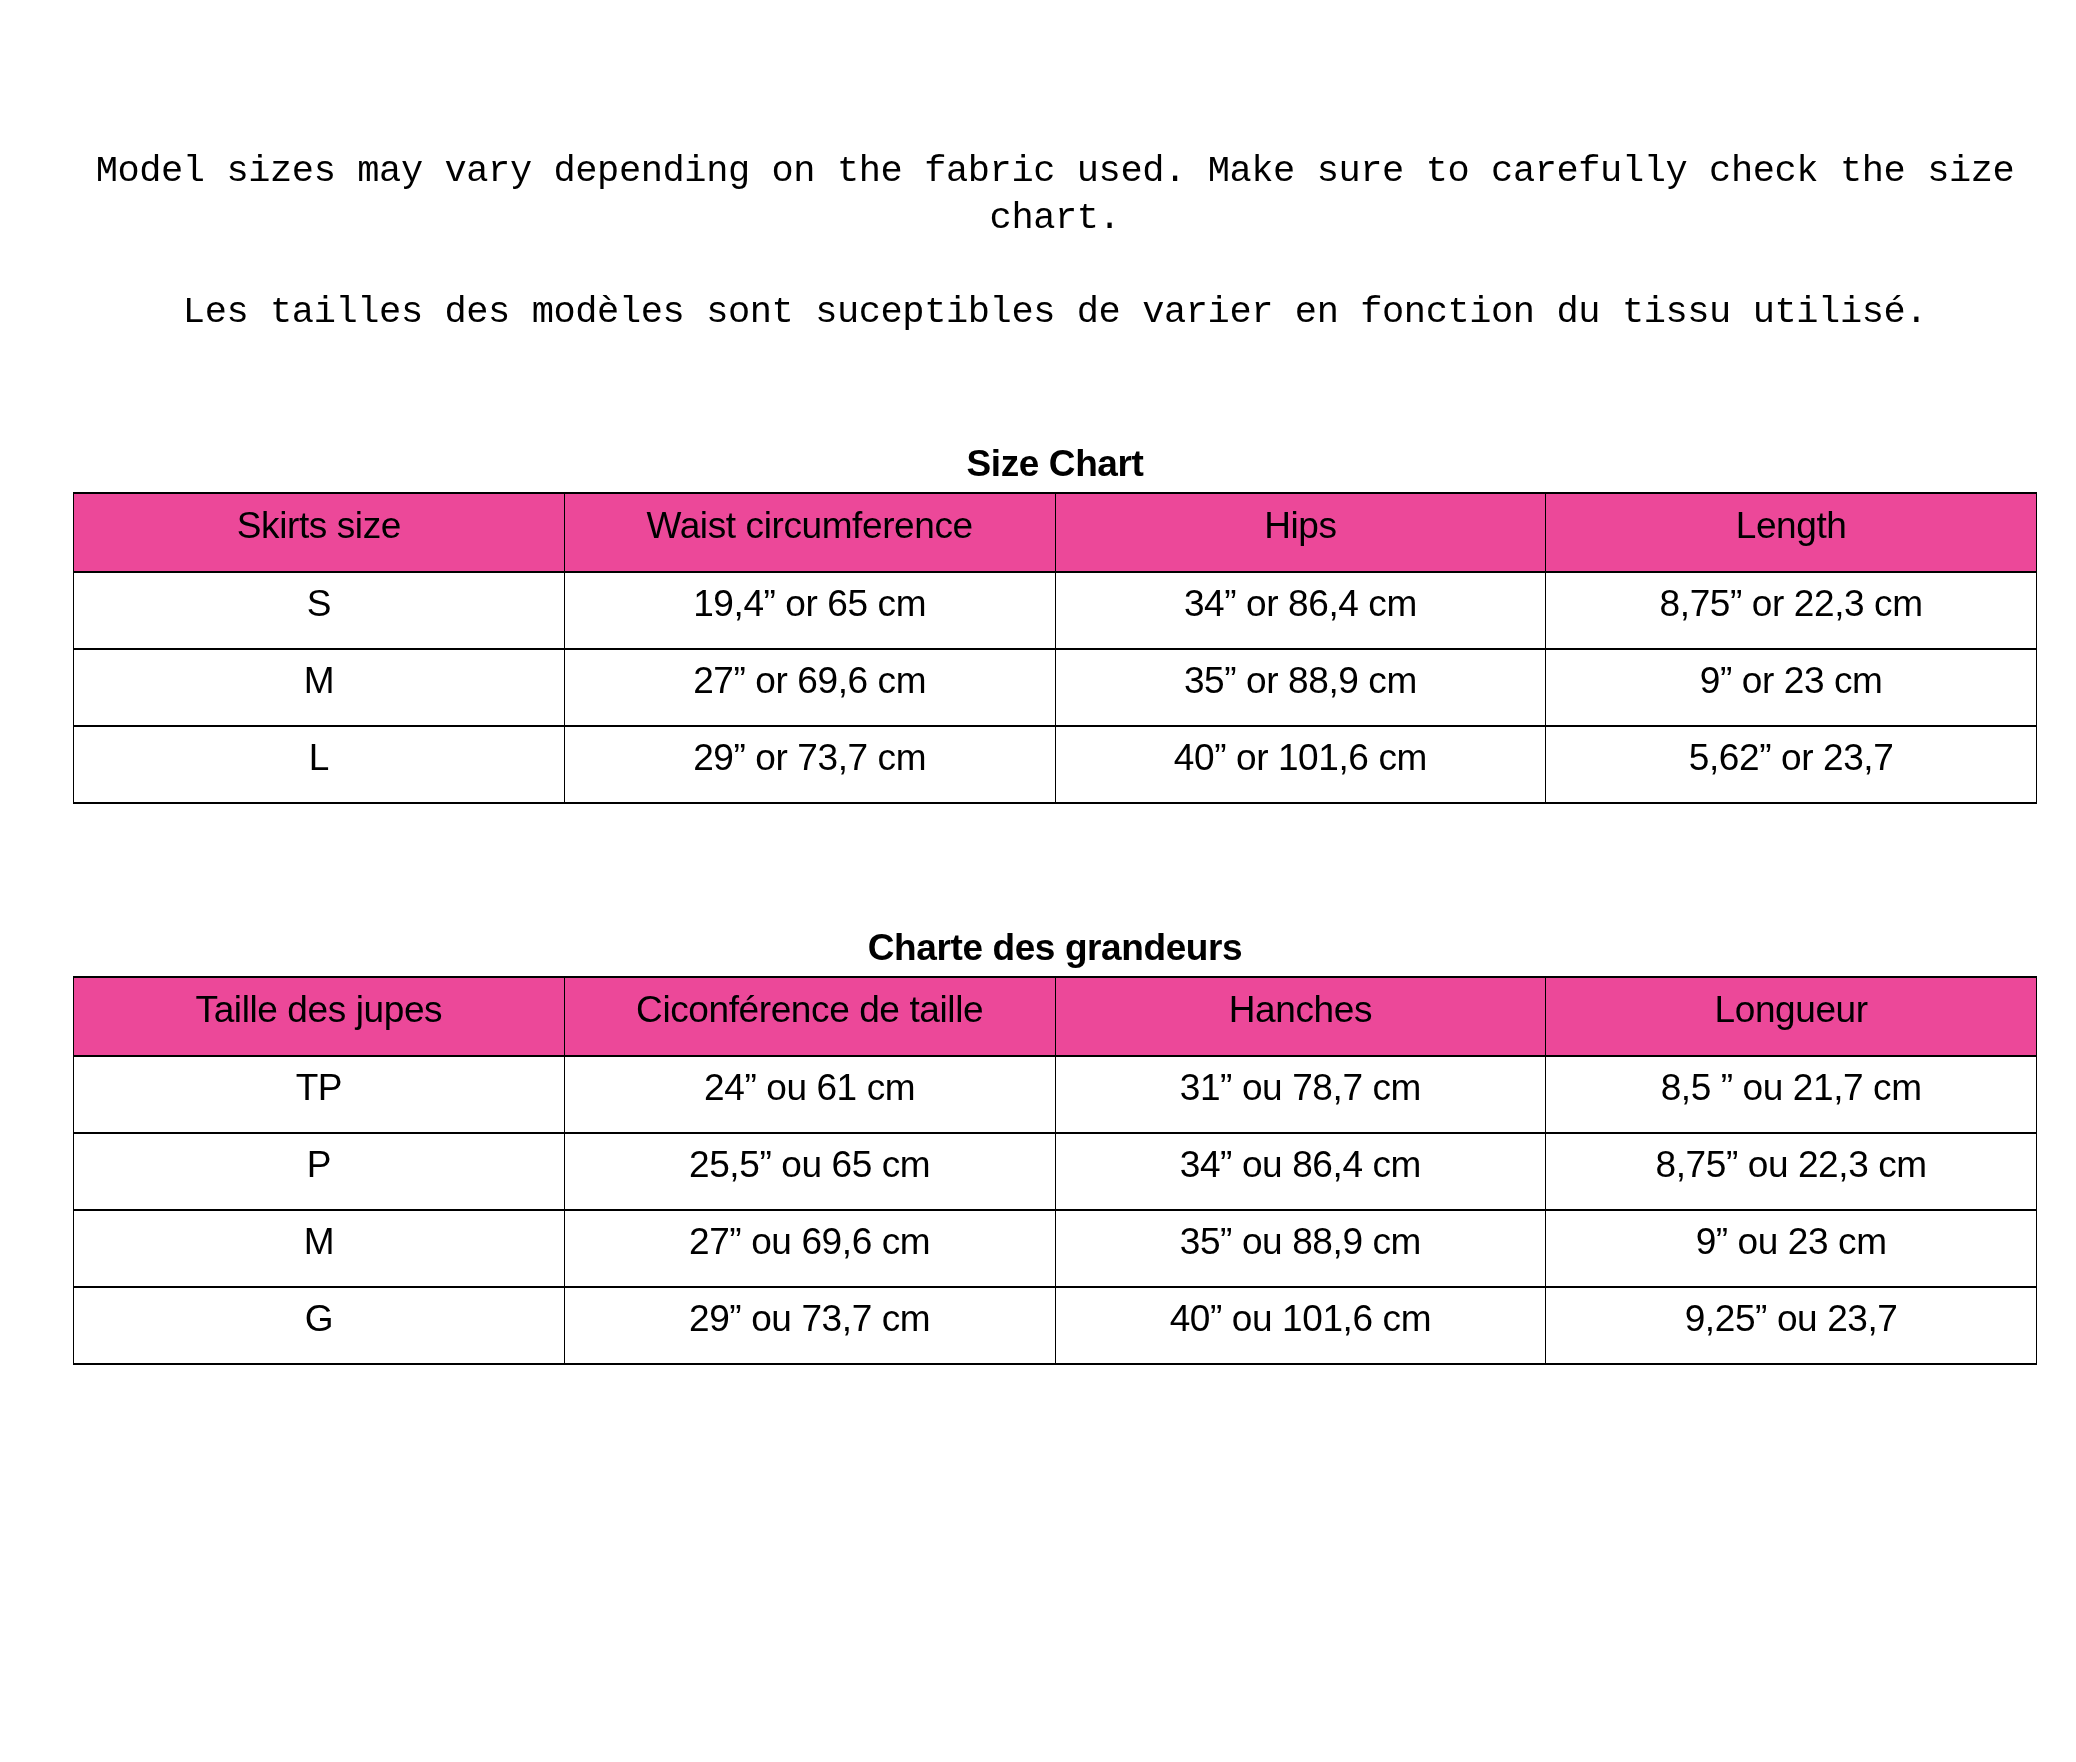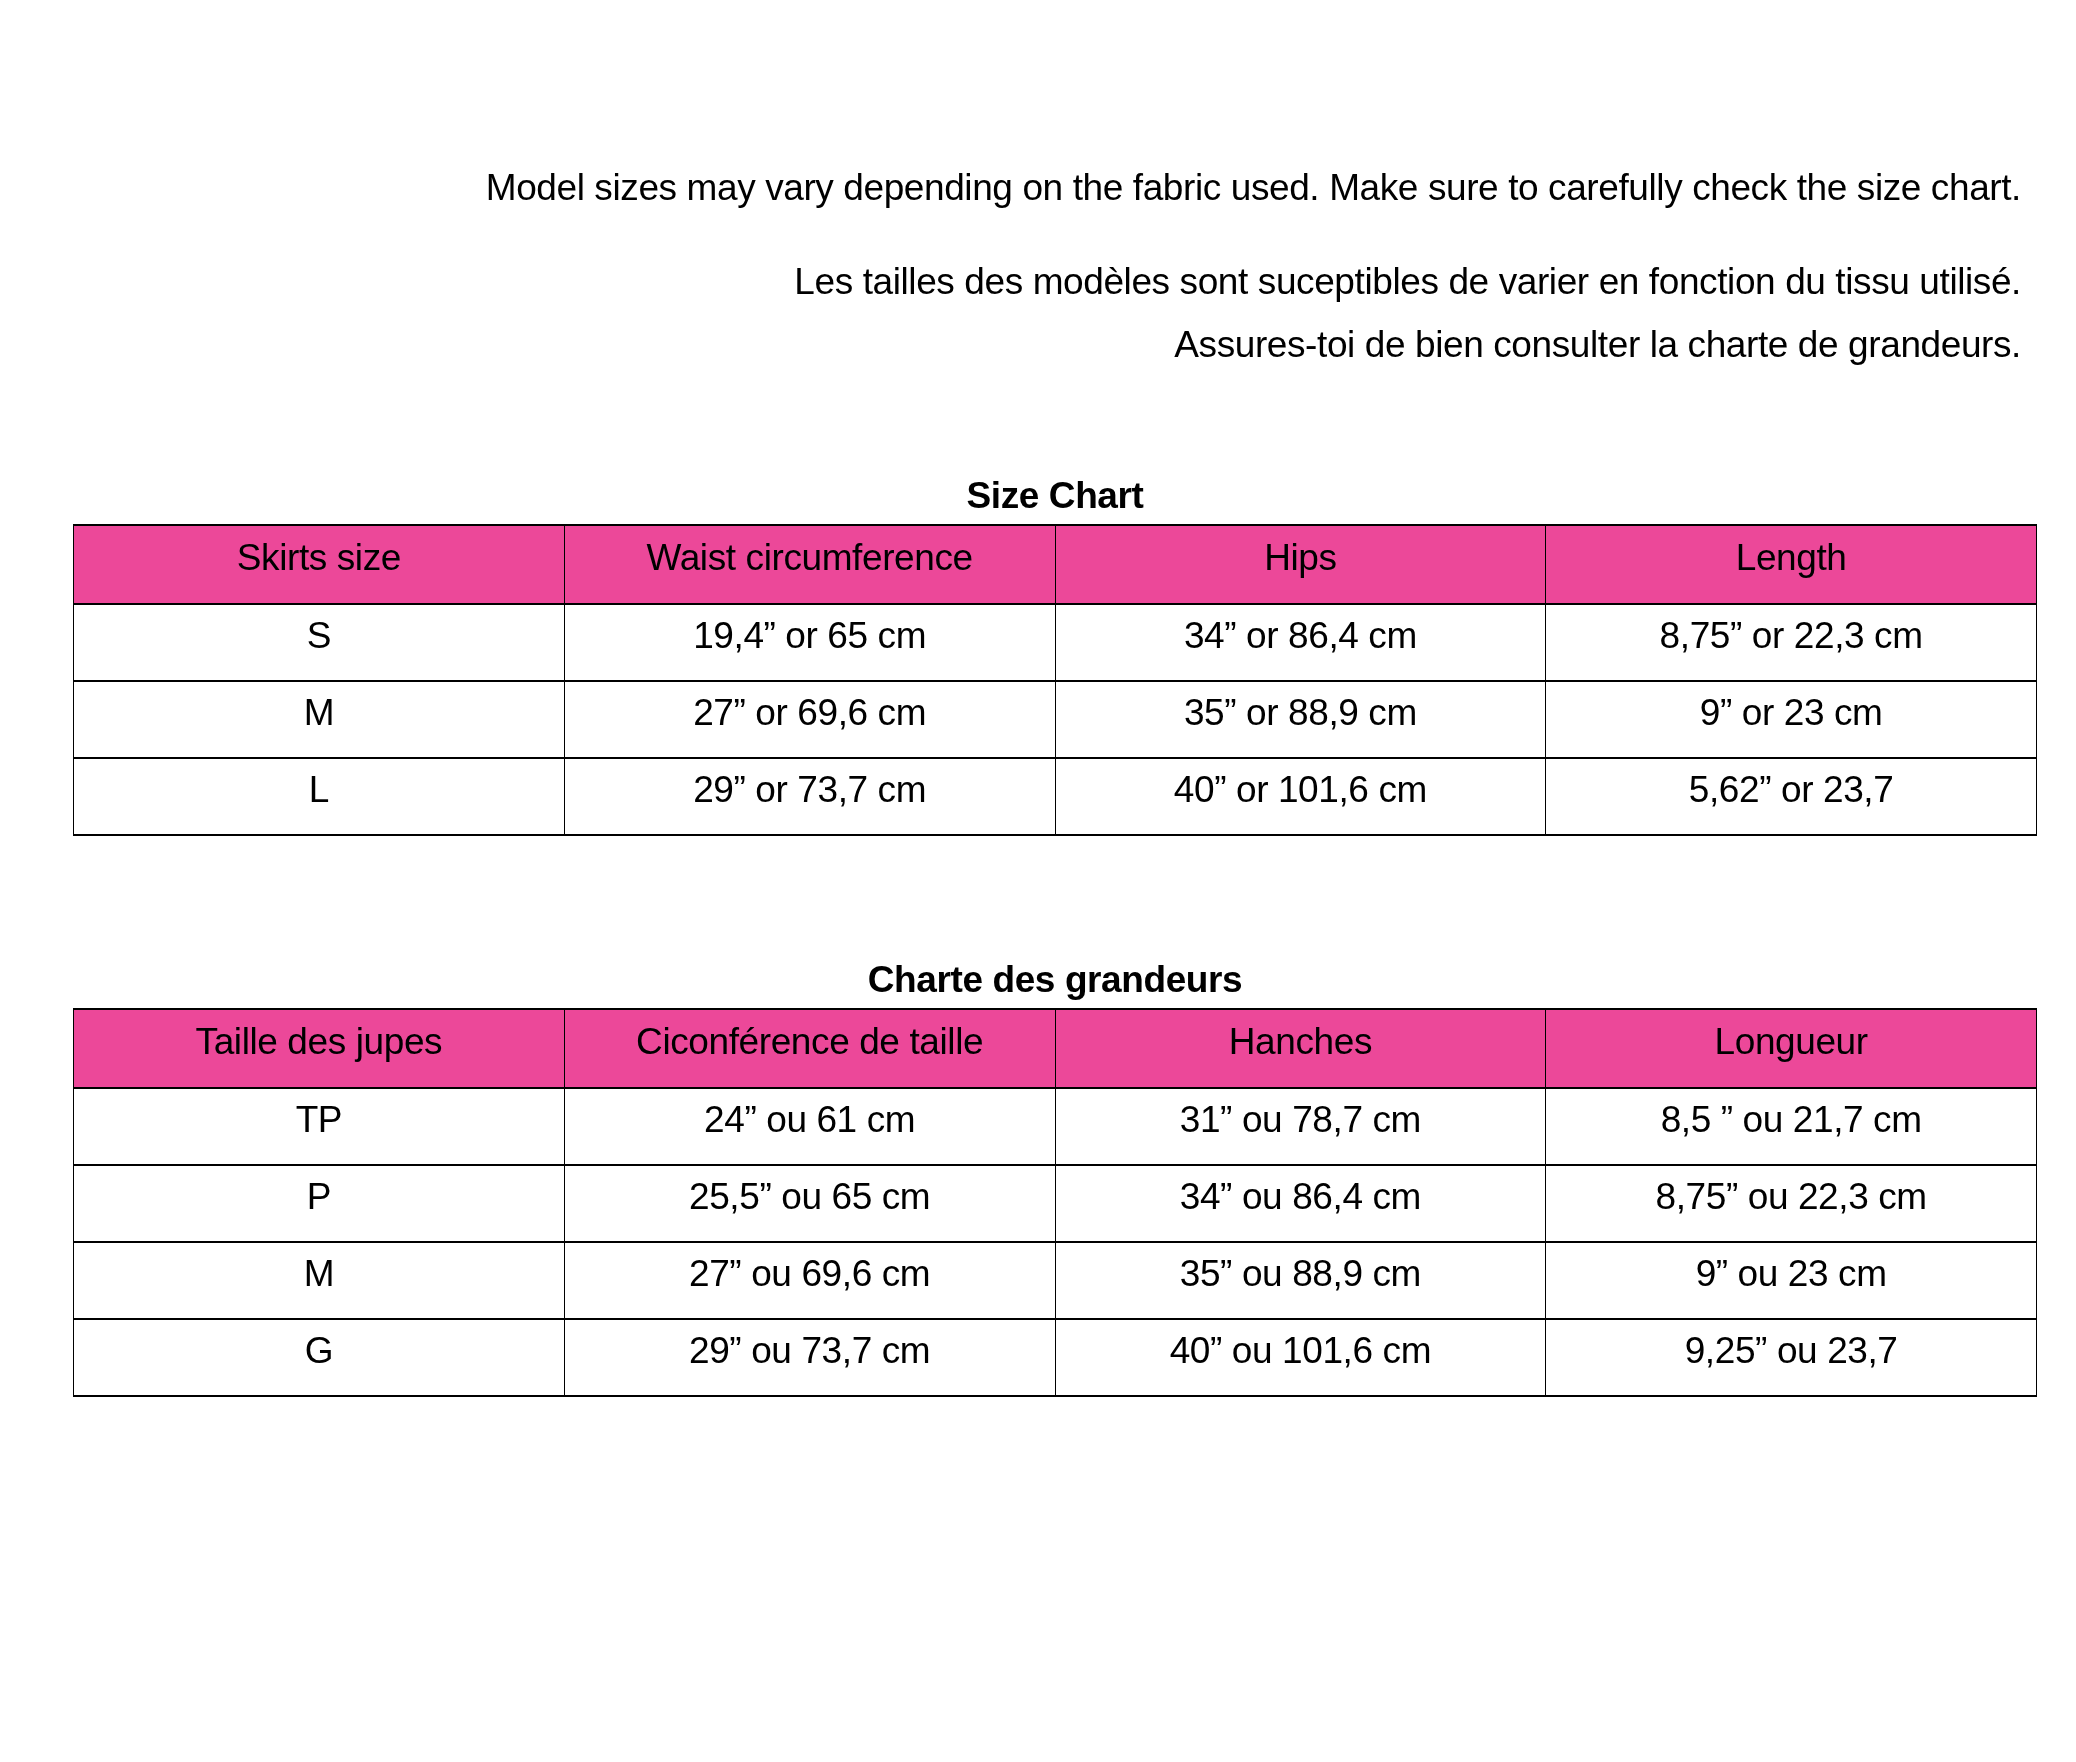--- a/index.html
+++ b/index.html
@@ -15,24 +15,25 @@
     font-size: 37px;
     color: #000000;
   }
   .page {
     box-sizing: border-box;
     width: 2076px;
     height: 1763px;
     padding: 148px 39px 0 73px;
   }
   .intro {
-    margin: 16px;
-    text-align: right;
+    margin: 0;
+    text-align: center;
     line-height: 47px;
     letter-spacing: -0.4px;
+    font-family: Liberation Mono, monospace;
   }
   .intro-en { margin-bottom: 47px; }
   .tbl-title {
     font-size: 37px;
     font-weight: bold;
     text-align: center;
     line-height: 47px;
     margin: 0;
     letter-spacing: -0.4px;
   }
@@ -69,21 +70,20 @@
 </style>
 </head>
 <body>
 
 <div class="page">
 
   <p class="intro intro-en">Model sizes may vary depending on the fabric used. Make sure to carefully check the size chart.</p>
 
   <p class="intro">Les tailles des modèles sont suceptibles de varier en fonction du tissu utilisé.</p>
 
-  <p class="intro">Assures-toi de bien consulter la charte de grandeurs.</p>
 
   <h2 class="tbl-title title-en">Size Chart</h2>
 
   <table class="chart">
       <thead>
         <tr>
           <th>Skirts size</th>
           <th>Waist circumference</th>
           <th>Hips</th>
           <th>Length</th>

